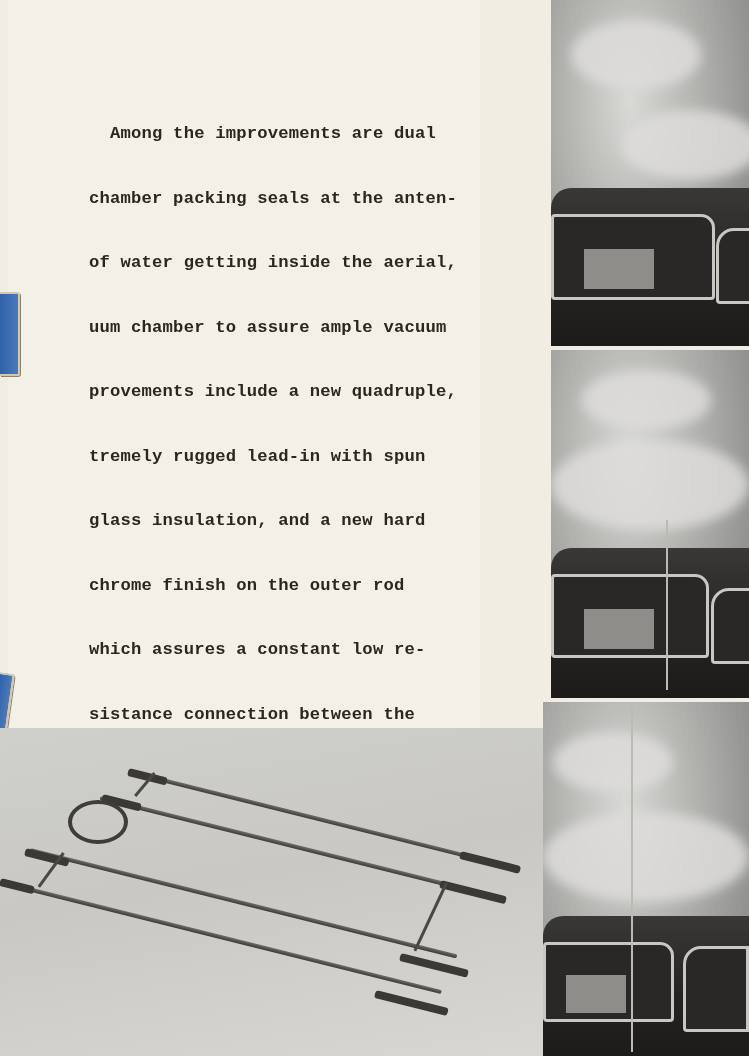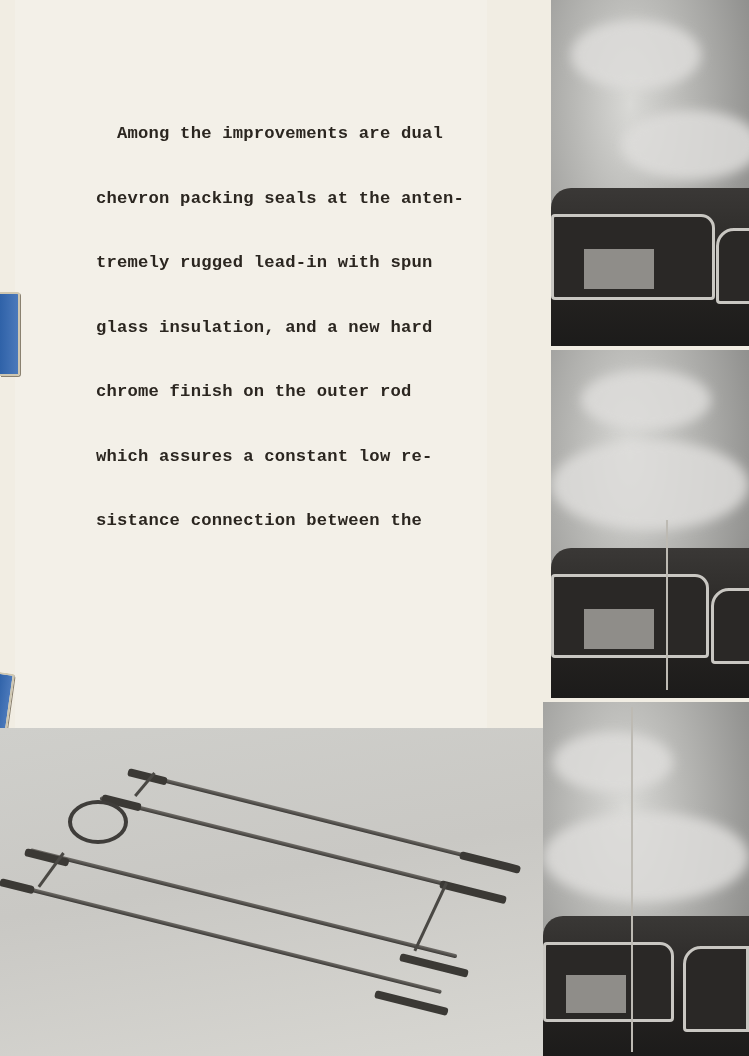--- a/index.html
+++ b/index.html
@@ -1,18 +1,18 @@
 <!DOCTYPE html>
 <html><head>
 <meta charset="utf-8">
 <style>
   html,body{margin:0;padding:0;}
   body{width:749px;height:1056px;position:relative;overflow:hidden;background:#efeade;font-family:"Liberation Mono","DejaVu Sans Mono",monospace;}
   .page{position:absolute;left:0;top:0;width:749px;height:1056px;background:#f1ede3;}
-  .text-panel{position:absolute;left:15px;top:0;width:472px;height:728px;background:#f3f0e8;}
+  .text-panel{position:absolute;left:8px;top:0;width:472px;height:728px;background:#f3f0e8;}
   .text-block{position:absolute;left:81px;top:37px;width:460px;color:#2b2620;font-size:17.2px;line-height:21.5px;font-weight:bold;white-space:pre;letter-spacing:0.2px;}
   .para{margin:0 0 12px 0;}
   .tab{position:absolute;background:linear-gradient(90deg,#2f62a8,#4b79bb);border:2px solid #cfc7b1;border-left:none;box-shadow:1px 1px 0 #8a8170;}
   .tab1{left:0;top:292px;width:18px;height:80px;border-radius:0 3px 3px 0;}
   .tab2{left:0;top:672px;width:13px;height:78px;border-radius:0 3px 3px 0;transform:rotate(8deg);transform-origin:top left;}
   .photo-bottom{position:absolute;left:0;top:728px;width:543px;height:328px;background:linear-gradient(170deg,#cfcfcb 0%,#c9c8c4 45%,#d8d7d2 100%);overflow:hidden;}
   .photo-strip{position:absolute;left:551px;width:198px;overflow:hidden;}
   .sky{position:absolute;left:0;top:0;width:100%;height:100%;
        background:radial-gradient(ellipse at 40% 30%,#d9d9d6 0%,#b7b7b4 35%,#8d8d8b 80%),#9a9a98;}
   .cloud{position:absolute;border-radius:50%;background:#dedddb;filter:blur(6px);opacity:.85;}
@@ -27,21 +27,24 @@
 </style>
 </head>
 <body>
 
 <div class="page">
 
   <div class="text-panel">
     <div class="text-block">
       <div class="para">
         <div>  Among the improvements are dual</div>
-        <div>chevron packing seals at the anten-</div>
+        <div>chamber packing seals at the anten-</div>
+        <div>of water getting inside the aerial,</div>
+        <div>uum chamber to assure ample vacuum</div>
+        <div>provements include a new quadruple,</div>
         <div>tremely rugged lead-in with spun</div>
         <div>glass insulation, and a new hard</div>
         <div>chrome finish on the outer rod</div>
         <div>which assures a constant low re-</div>
         <div>sistance connection between the</div>
         
       </div>
       
     </div>
   </div>

